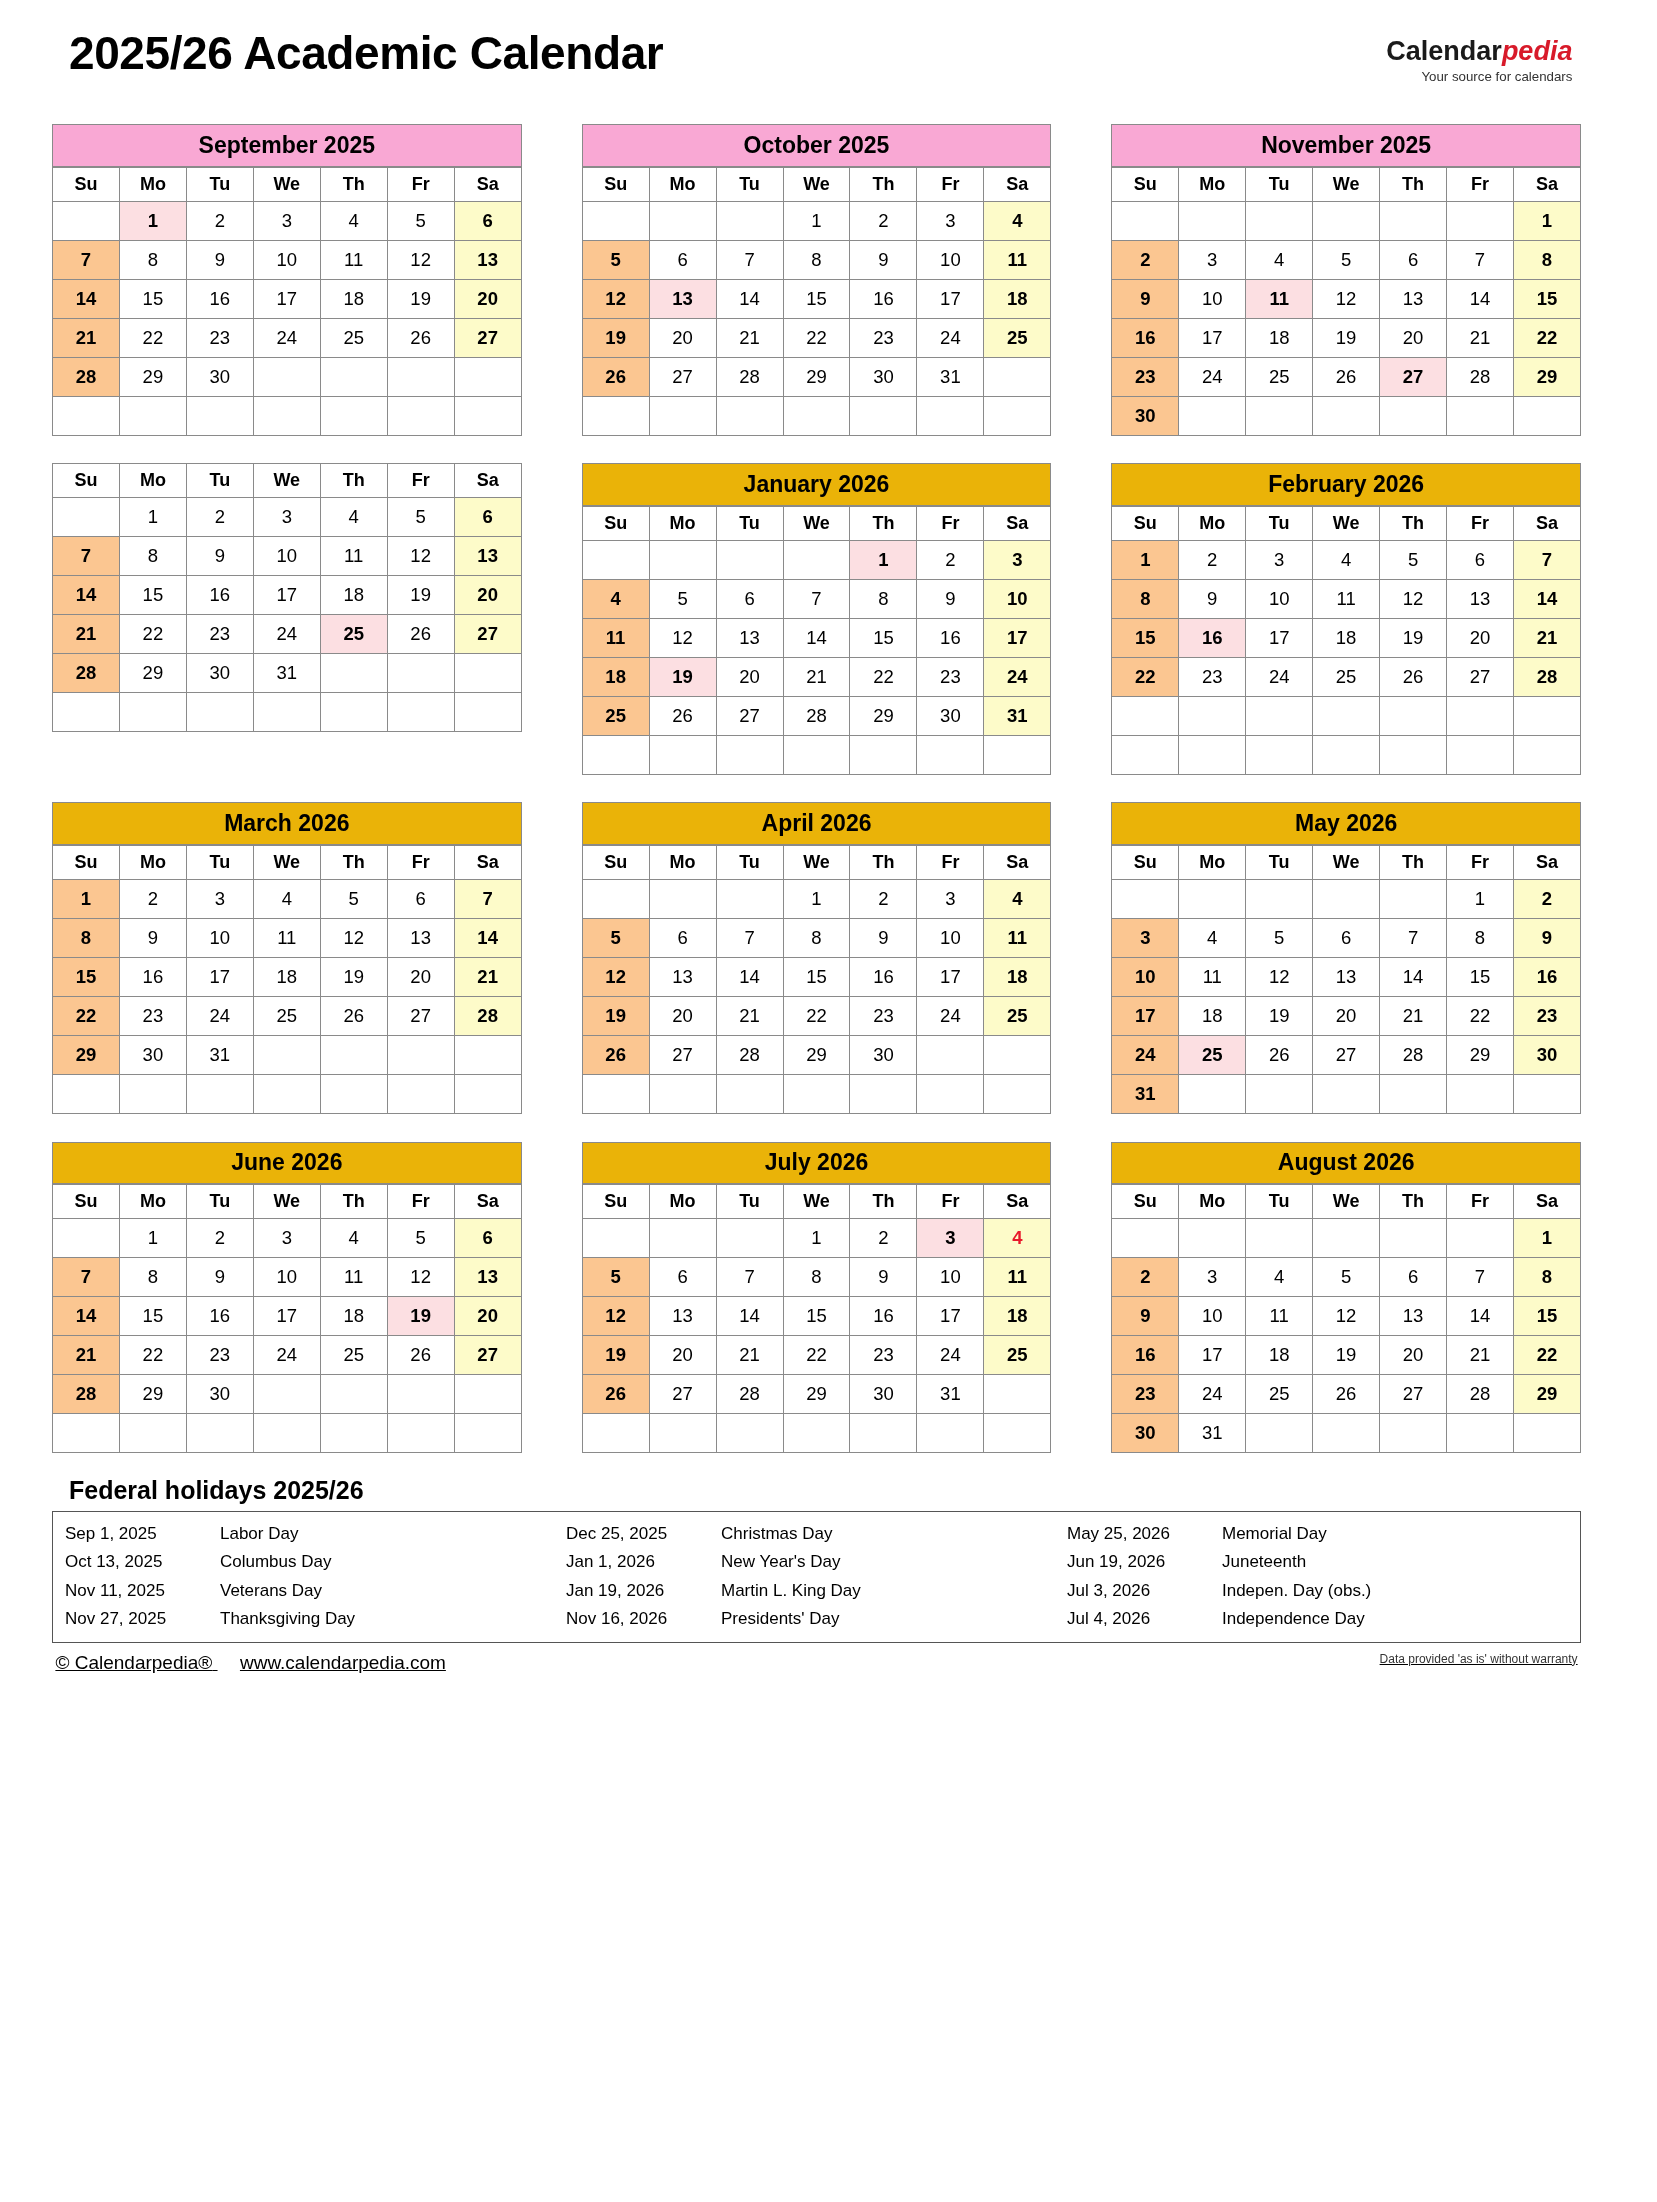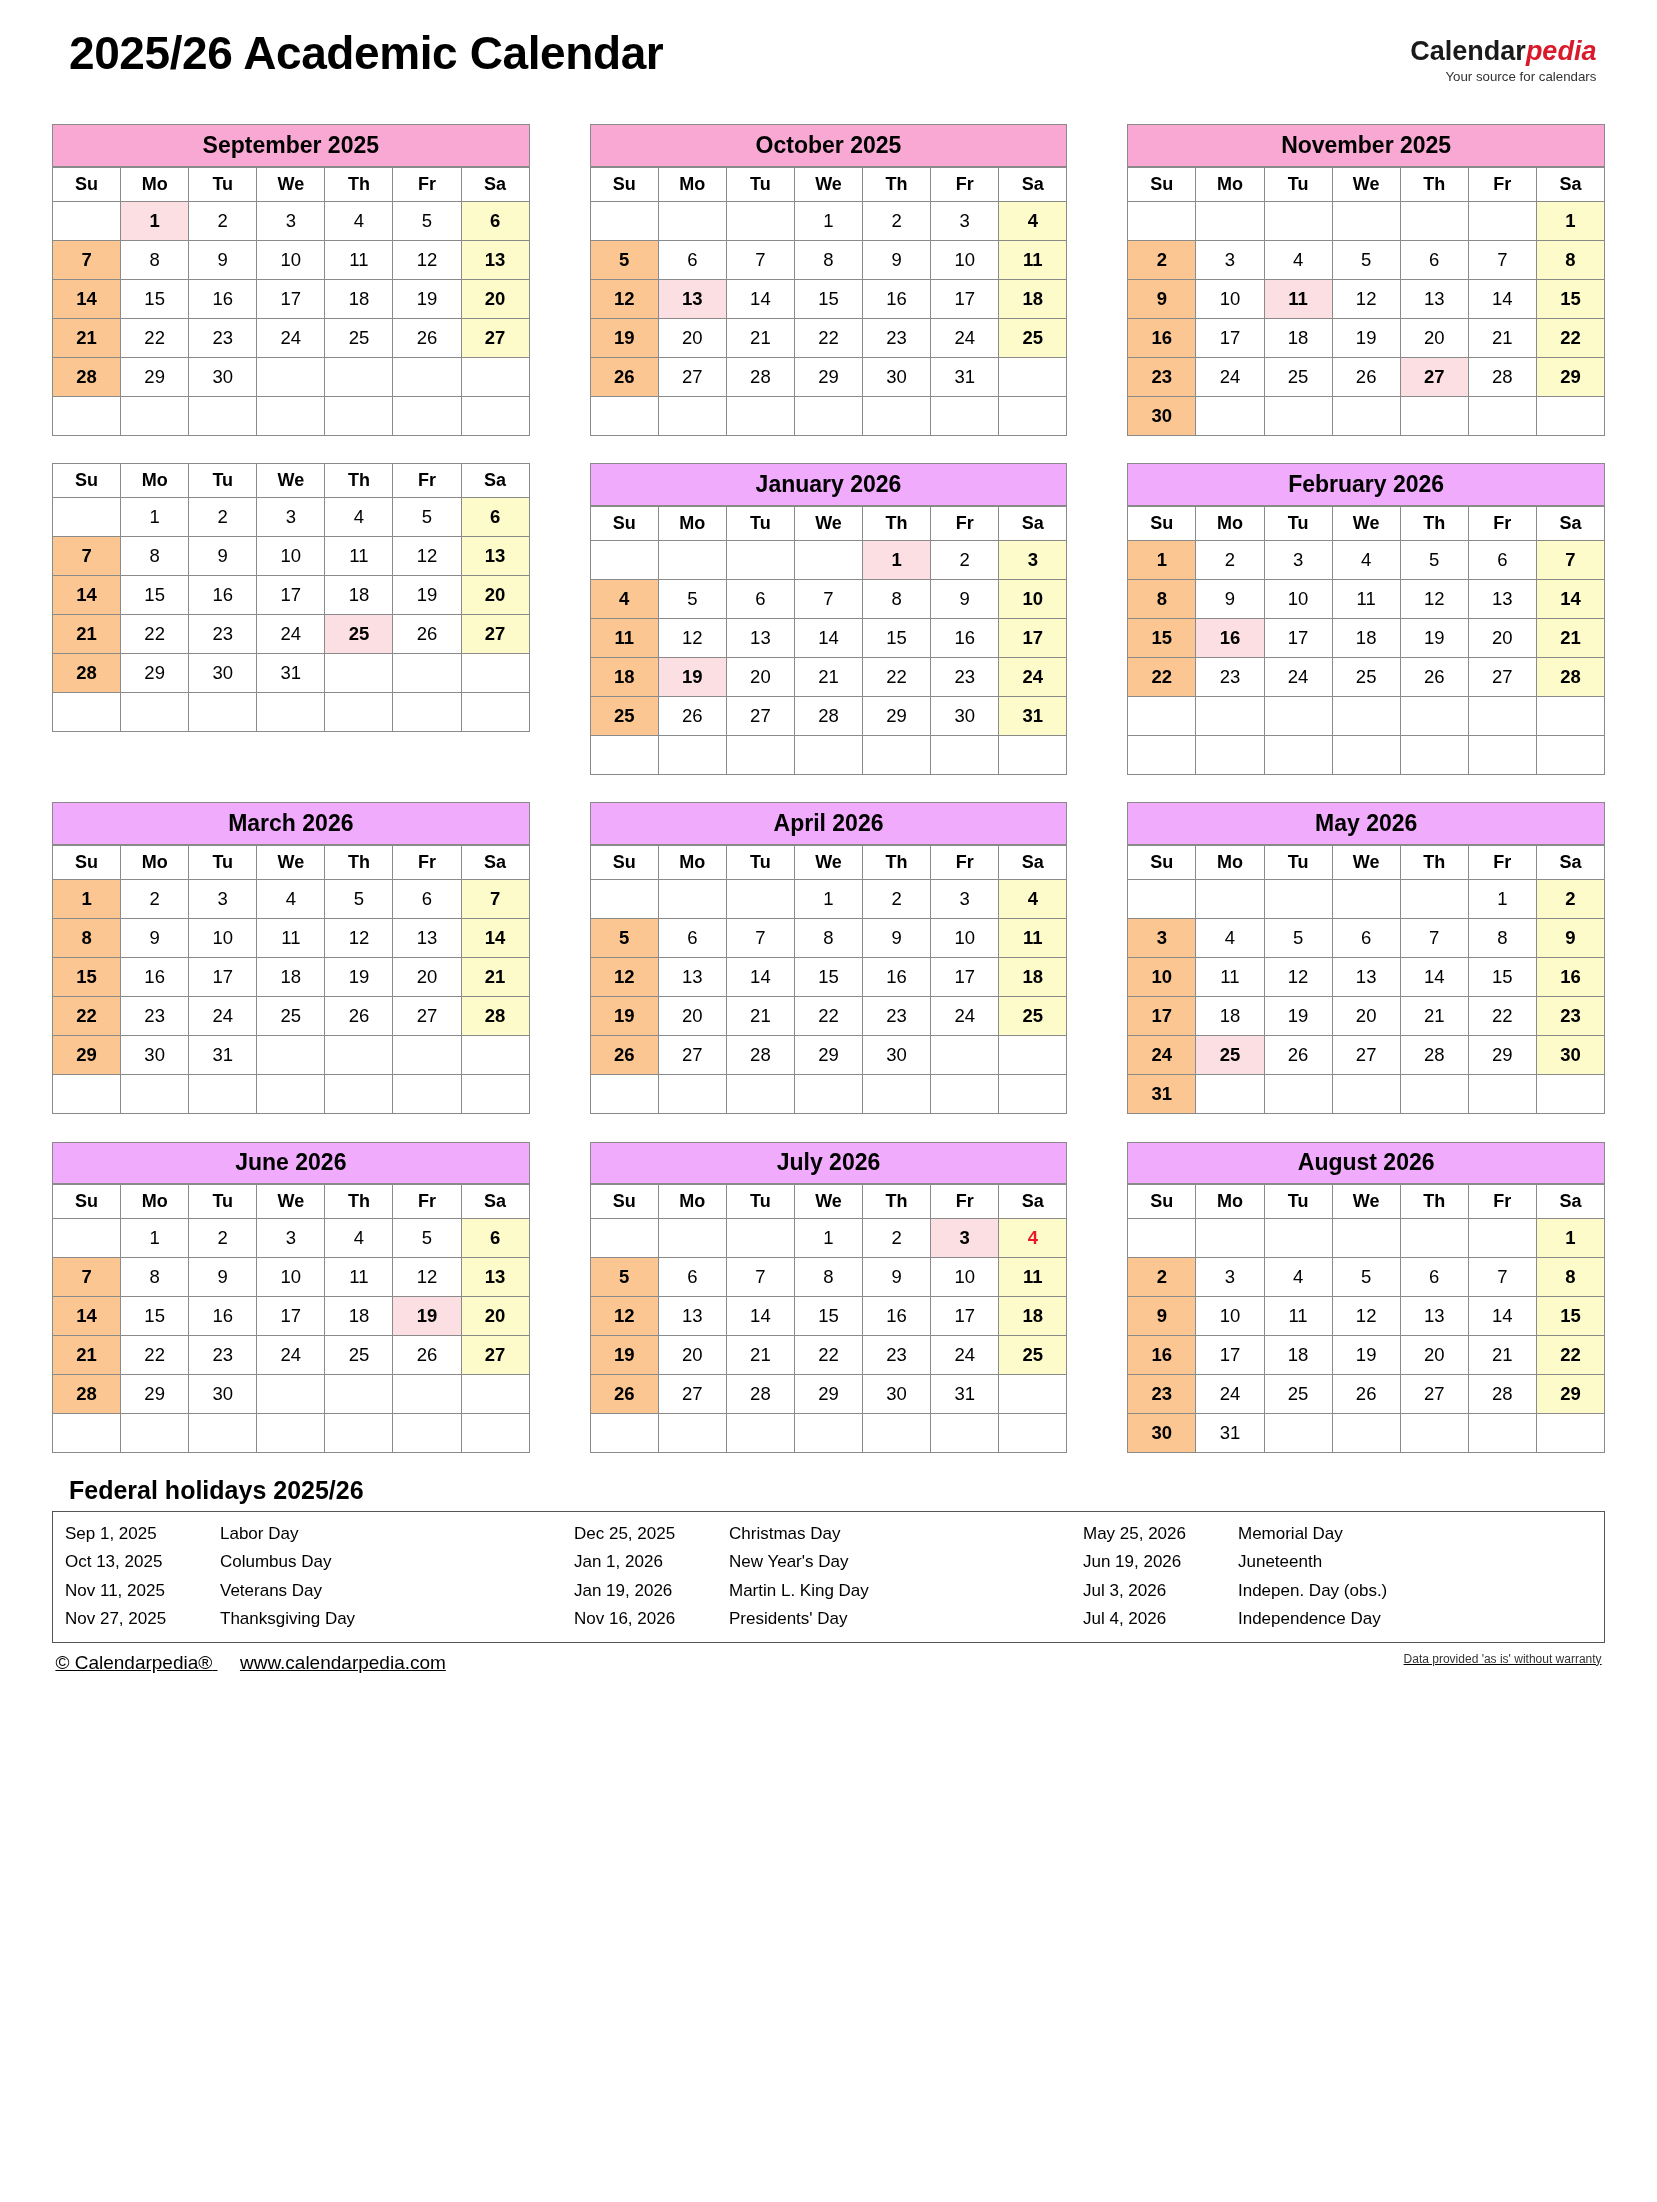--- a/index.html
+++ b/index.html
@@ -9,21 +9,21 @@
     font-family: "Liberation Sans", sans-serif;
   }
   body {
     width: 1657px;
     height: 2203px;
     position: relative;
   }
   .page {
     width: 1657px;
     height: 2203px;
-    padding: 29px 52px 0 52px;
+    padding: 29px 76px 0 52px;
     position: relative;
   }
   
   .header {
     display: flex;
     align-items: flex-start;
     justify-content: space-between;
     height: 83px;
   }
   .main-title {
@@ -65,21 +65,21 @@
   .month-title {
     text-align: center;
     font-size: 23px;
     font-weight: bold;
     color: #000;
     border: 0.9px solid #8a8a8a;
     padding: 7.7px 0 7.7px 0;
     line-height: 1.1;
   }
   .month-title.blue { background: #f9a8d4; }
-  .month-title.purple { background: #f0abfc; }
+  .month-title.purple { background: #eab308; }
   table.cal {
     width: 100%;
     border-collapse: collapse;
     table-layout: fixed;
   }
   table.cal th, table.cal td {
     border: 0.9px solid #8a8a8a;
     height: 39px;
     text-align: center;
     vertical-align: middle;

